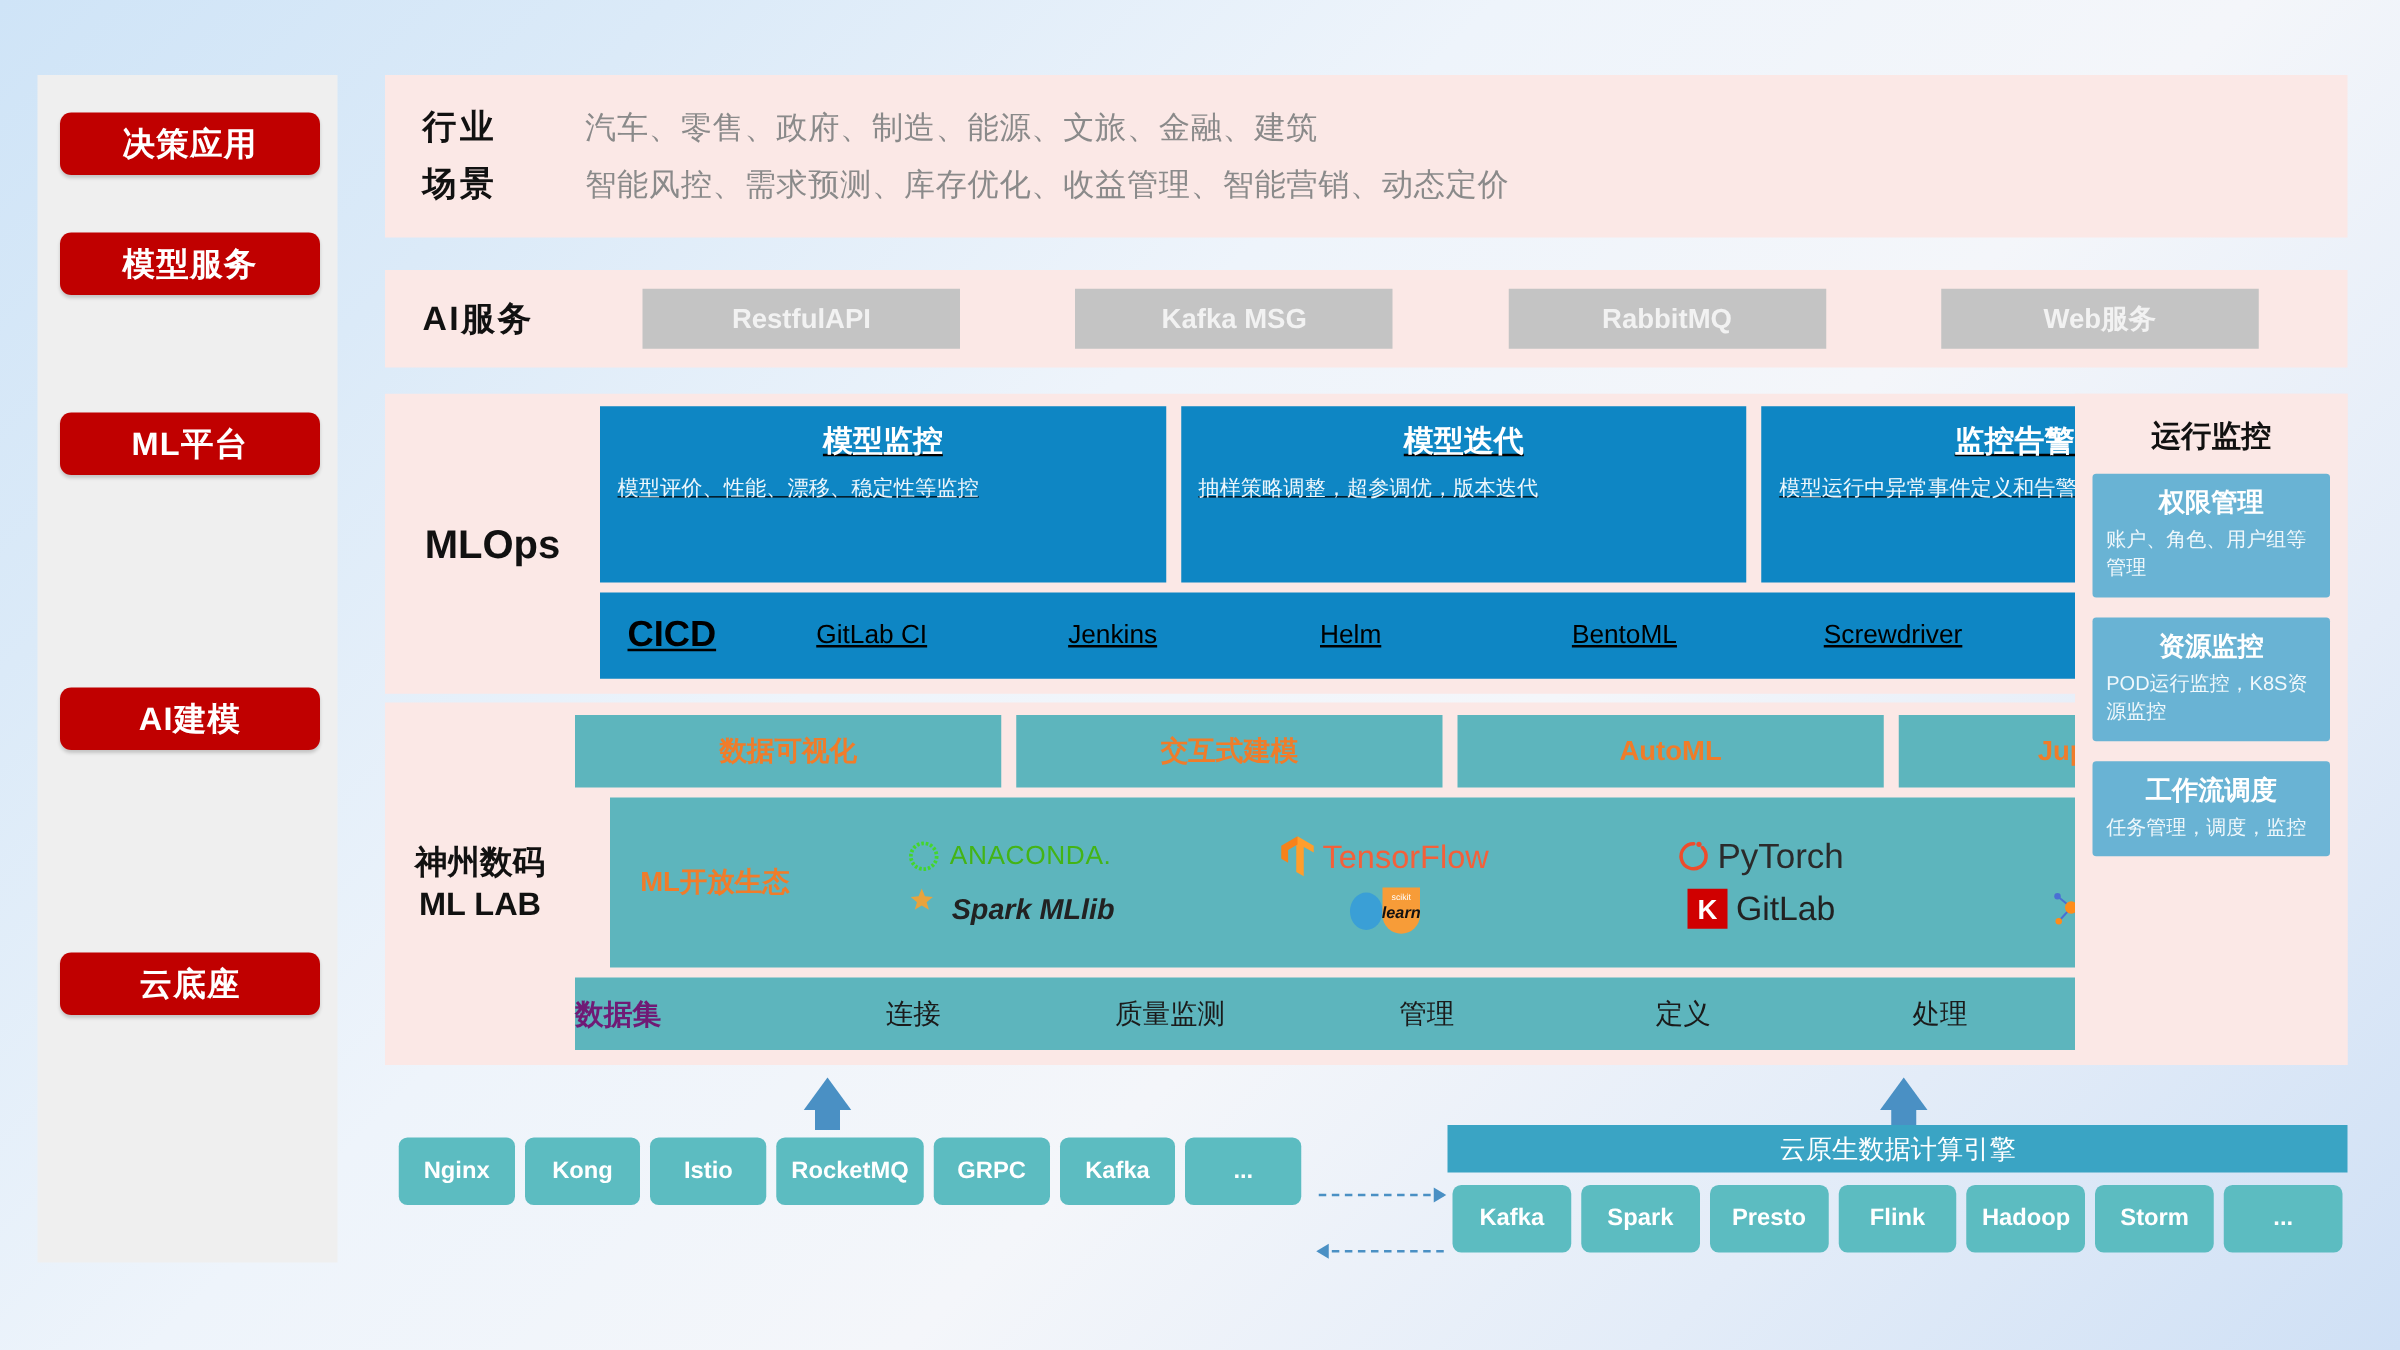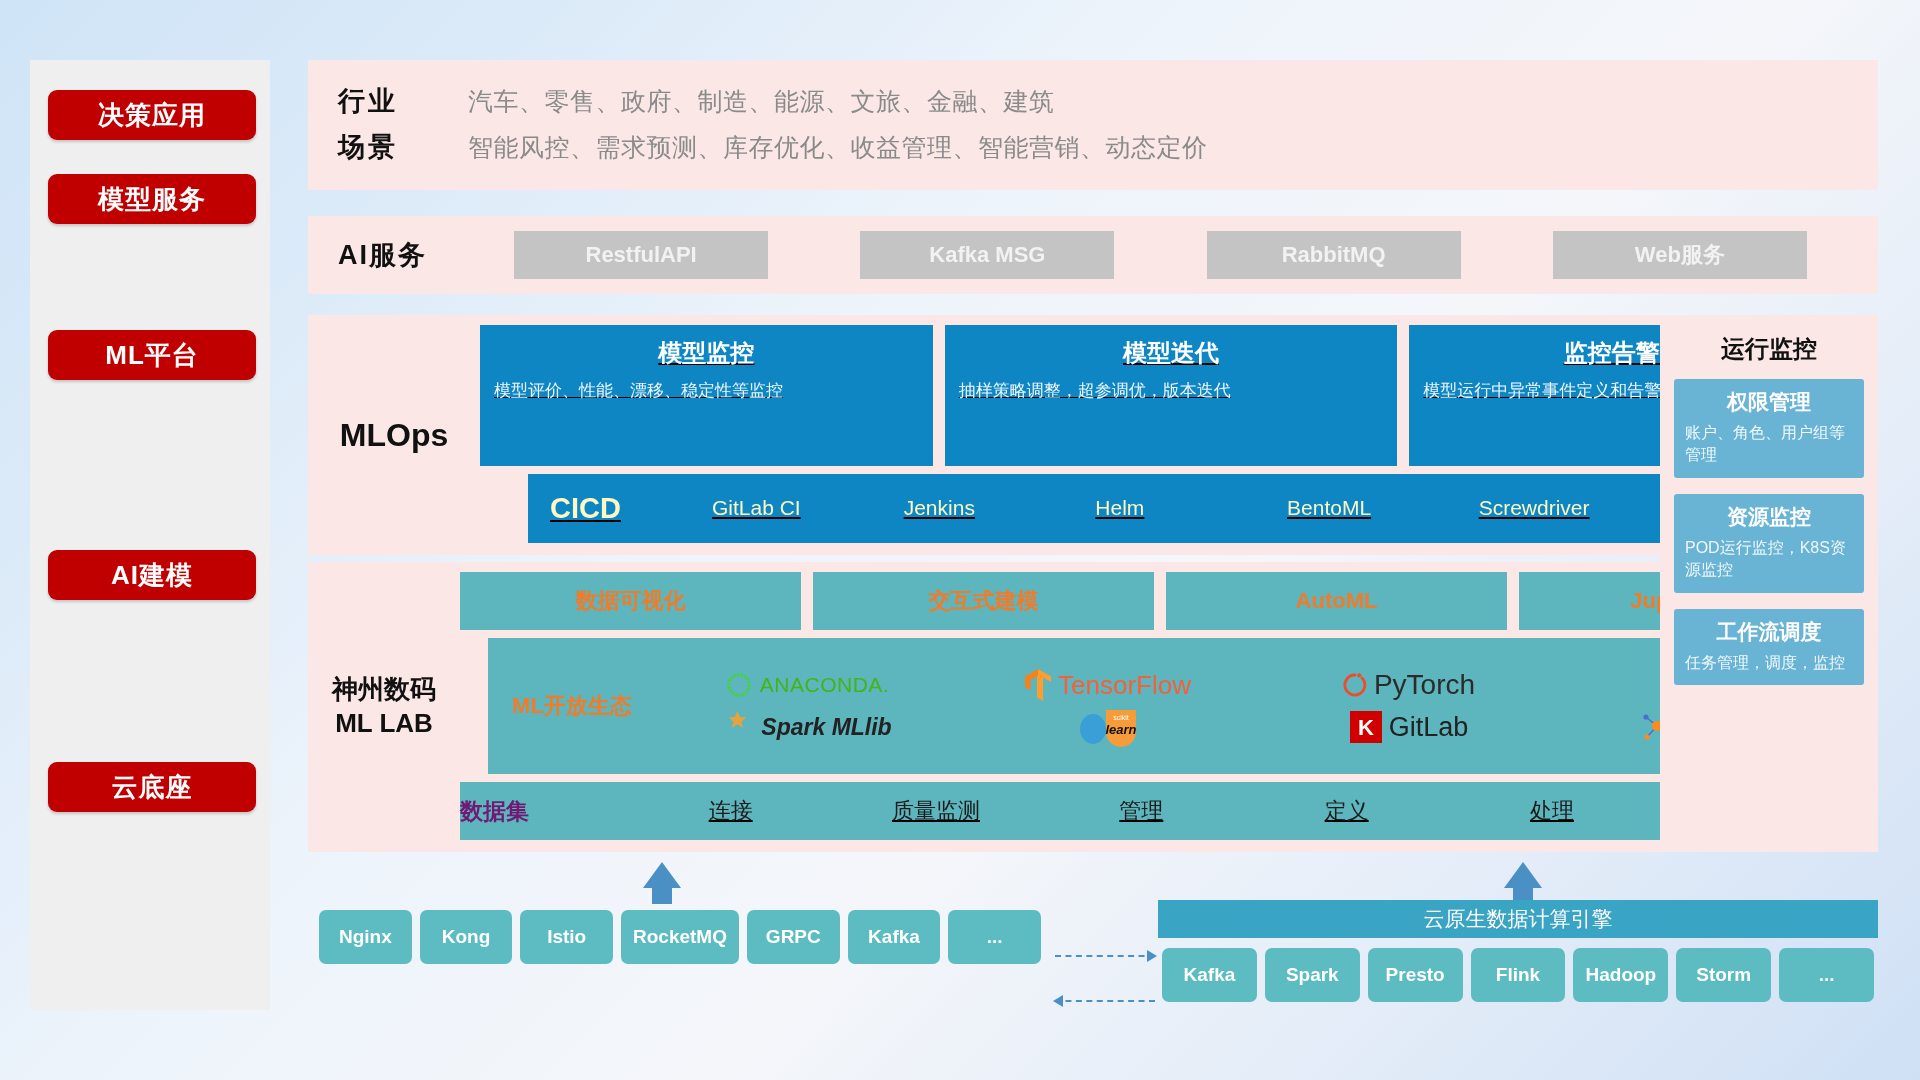--- a/index.html
+++ b/index.html
@@ -54,21 +54,21 @@
   .mlops-right { flex: 1; padding: 10px 16px 12px 0; display: flex; flex-direction: column; gap: 8px; text-decoration: underline; }
   .mlops-cards { display: flex; gap: 12px; height: 146px; }
   .mlops-card {
     flex: 1; background: #0e86c4; color: #fff; padding: 12px 14px;
     display: flex; flex-direction: column; align-items: center;
   }
   .mlops-card h4 { font-size: 24px; font-weight: bold; margin-bottom: 10px; }
   .mlops-card p { font-size: 17px; line-height: 1.45; align-self: flex-start; color: #eef7fc; }
   .cicd-bar {
     height: 72px; background: #0e86c4; display: flex; align-items: center;
-    color: #fef9c3; padding-left: 22px; gap: 12px; margin-left: 48px;
+    color: #000000; padding-left: 22px; gap: 1px;
   }
   .cicd-title { font-size: 29px; font-weight: bold; width: 150px; }
   .cicd-items { flex: 1; display: flex; }
   .cicd-item { flex: 1; font-size: 21px; line-height: 1.05; }
 
   
   #band-model { top: 562px; height: 290px; display: flex; }
   .model-left { width: 152px; display: flex; align-items: center; justify-content: center; text-align: center; }
   .model-label { font-size: 26px; font-weight: bold; color: #111; line-height: 1.3; }
   .model-right { flex: 1; padding: 10px 18px 10px 0; display: flex; flex-direction: column; gap: 8px; }
@@ -76,21 +76,21 @@
   .tool-tab {
     flex: 1; background: #5db5bd; color: #f07c2a; font-size: 22px; font-weight: bold;
     display: flex; align-items: center; justify-content: center;
   }
   .eco-box { height: 136px; background: #5db5bd; display: flex; align-items: center; margin-left: 28px; }
   .eco-label { width: 168px; text-align: center; color: #f07c2a; font-size: 22px; font-weight: bold; }
   .eco-logos { flex: 1; display: grid; grid-template-columns: repeat(4, 1fr); grid-template-rows: 1fr 1fr; align-items: center; }
   .logo { display: flex; align-items: center; justify-content: center; gap: 6px; }
   .dataset-bar { height: 58px; background: #5db5bd; display: flex; align-items: center; }
   .ds-label { width: 168px; text-align: left; color: #701a75; font-size: 23px; font-weight: bold; }
-  .ds-items { flex: 1; display: flex; text-decoration: underline; }
+  .ds-items { flex: 1; display: flex; }
   .ds-item { flex: 1; text-align: center; color: #1b1b1b; font-size: 22px; }
 
   
   .mon-col {
     position: absolute; left: 1660px; top: 315px; width: 218px; height: 537px;
     background: #fbe8e6; padding: 10px 14px 12px 14px;
   }
   .mon-title { text-align: center; font-size: 24px; font-weight: bold; color: #111; margin: 8px 0 14px; }
   .mon-card { background: #69b3d4; border-radius: 3px; padding: 9px 11px 11px; margin-bottom: 16px; }
   .mon-card h5 { font-size: 21px; font-weight: bold; color: #fff; text-align: center; margin-bottom: 6px; }
@@ -126,21 +126,21 @@
 </style>
 </head>
 <body>
 
 <div id="stage">
 
   <div class="left-rail"></div>
   <div class="stage-pill" id="pill0" style="top: 90px;">
       <span>决策应用</span>
     </div>
-  <div class="stage-pill" id="pill1" style="top: 174px;">
+  <div class="stage-pill" id="pill1" style="top: 186px;">
       <span>模型服务</span>
     </div>
   <div class="stage-pill" id="pill2" style="top: 330px;">
       <span>ML平台</span>
     </div>
   <div class="stage-pill" id="pill3" style="top: 550px;">
       <span>AI建模</span>
     </div>
   <div class="stage-pill" id="pill4" style="top: 762px;">
       <span>云底座</span>

